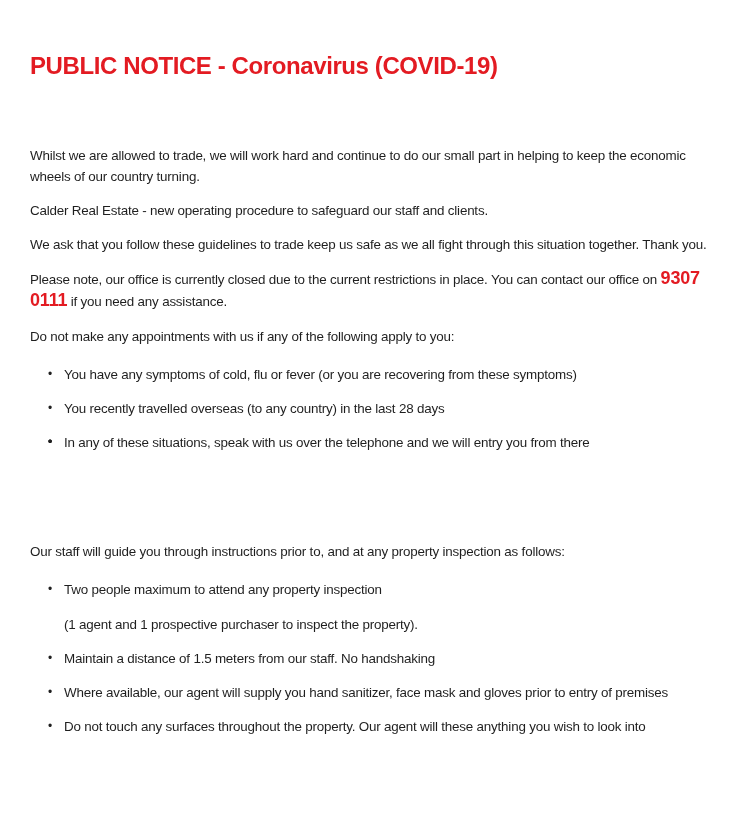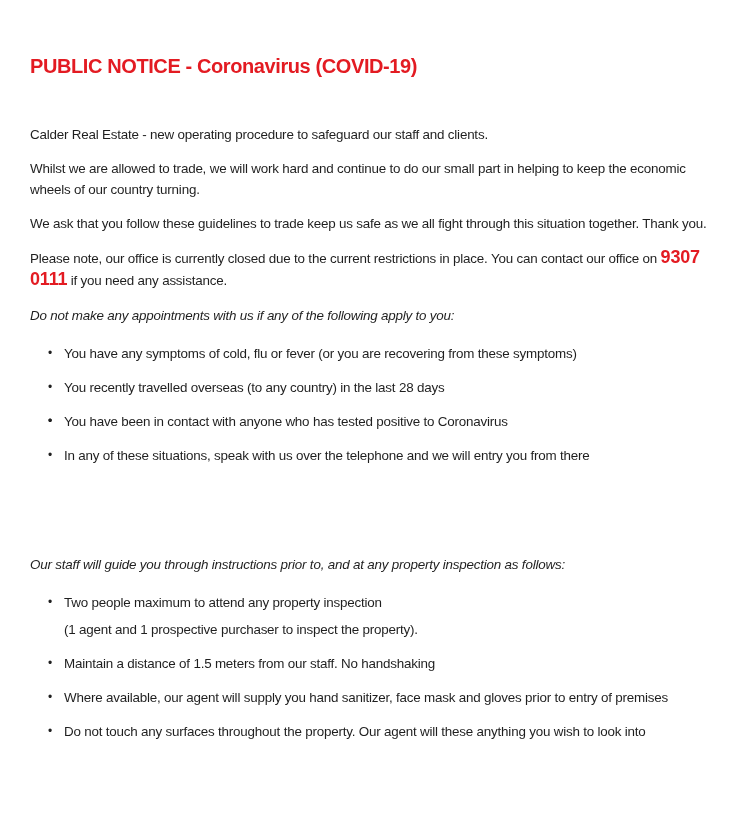--- a/index.html
+++ b/index.html
@@ -9,41 +9,41 @@
     width: 750px; height: 832px;
     background: #ffffff;
     font-family: "Liberation Sans", sans-serif;
     color: var(--ink);
     overflow: hidden;
   }
   .doc {
     padding: 46px 38px 0 30px;
   }
   .notice-title {
-    margin: 0 0 38px 0;
-    font-size: 20px;
+    margin: 0 0 59px 0;
+    font-size: 24px;
     line-height: 40px;
     font-weight: 700;
     letter-spacing: -0.4px;
     color: var(--accent);
     white-space: nowrap;
   }
   .para {
     margin: 0 0 13px 0;
     font-size: 13.4px;
     line-height: 21px;
     letter-spacing: -0.2px;
   }
   .phone {
     color: var(--accent);
     font-weight: 700;
     font-size: 18px;
     letter-spacing: -0.2px;
   }
-  .section-heading { margin-top: 14px; font-style: italic; }
+  .section-heading { margin-top: 14px; }
   .section-heading.second { margin-top: 88px; }
   .doc-list {
     list-style: none;
     margin: 17px 0 13px 0;
     padding: 0;
   }
   .doc-list li {
     position: relative;
     padding-left: 34px;
     margin: 0 0 13px 0;
@@ -52,44 +52,44 @@
     letter-spacing: -0.2px;
   }
   .bullet {
     position: absolute;
     left: 18px;
     top: 0;
     font-size: 12px;
     line-height: 21px;
     color: var(--ink);
   }
-  .li-note { margin-top: 6px; }
+  .li-note { margin-top: 14px; }
 </style>
 </head>
 <body>
 
 <div class="doc">
 
   <h1 class="notice-title">PUBLIC NOTICE - Coronavirus (COVID-19)</h1>
 
+  <p class="para">Whilst we are allowed to trade, we will work hard and continue to do our small part in helping to keep the economic wheels of our country turning.</p>
+
   <p class="para">Calder Real Estate - new operating procedure to safeguard our staff and clients.</p>
-
-  <p class="para">Whilst we are allowed to trade, we will work hard and continue to do our small part in helping to keep the economic wheels of our country turning.</p>
 
   <p class="para">We ask that you follow these guidelines to trade keep us safe as we all fight through this situation together. Thank you.</p>
 
   <p class="para"><span>Please note, our office is currently closed due to the current restrictions in place. You can contact our office on </span><span class="phone">9307 0111</span><span> if you need any assistance.</span></p>
 
   <p class="para section-heading">Do not make any appointments with us if any of the following apply to you:</p>
 
   <ul class="doc-list">
     <li><span class="bullet">•</span><span>You have any symptoms of cold, flu or fever (or you are recovering from these symptoms)</span></li>
     <li><span class="bullet">•</span><span>You recently travelled overseas (to any country) in the last 28 days</span></li>
     <li><span class="bullet">•</span></li>
-    <li><span class="bullet">•</span><span>You have been in contact with anyone who has tested positive to Coronavirus</span></li>
+    <li><span class="bullet">•</span></li>
     <li><span class="bullet">•</span><span>In any of these situations, speak with us over the telephone and we will entry you from there</span></li>
   </ul>
 
   <p class="para section-heading second">Our staff will guide you through instructions prior to, and at any property inspection as follows:</p>
 
   <ul class="doc-list">
     <li>
       <span class="bullet">•</span><span>Two people maximum to attend any property inspection</span>
       <div class="li-note">(1 agent and 1 prospective purchaser to inspect the property).</div>
     </li>

